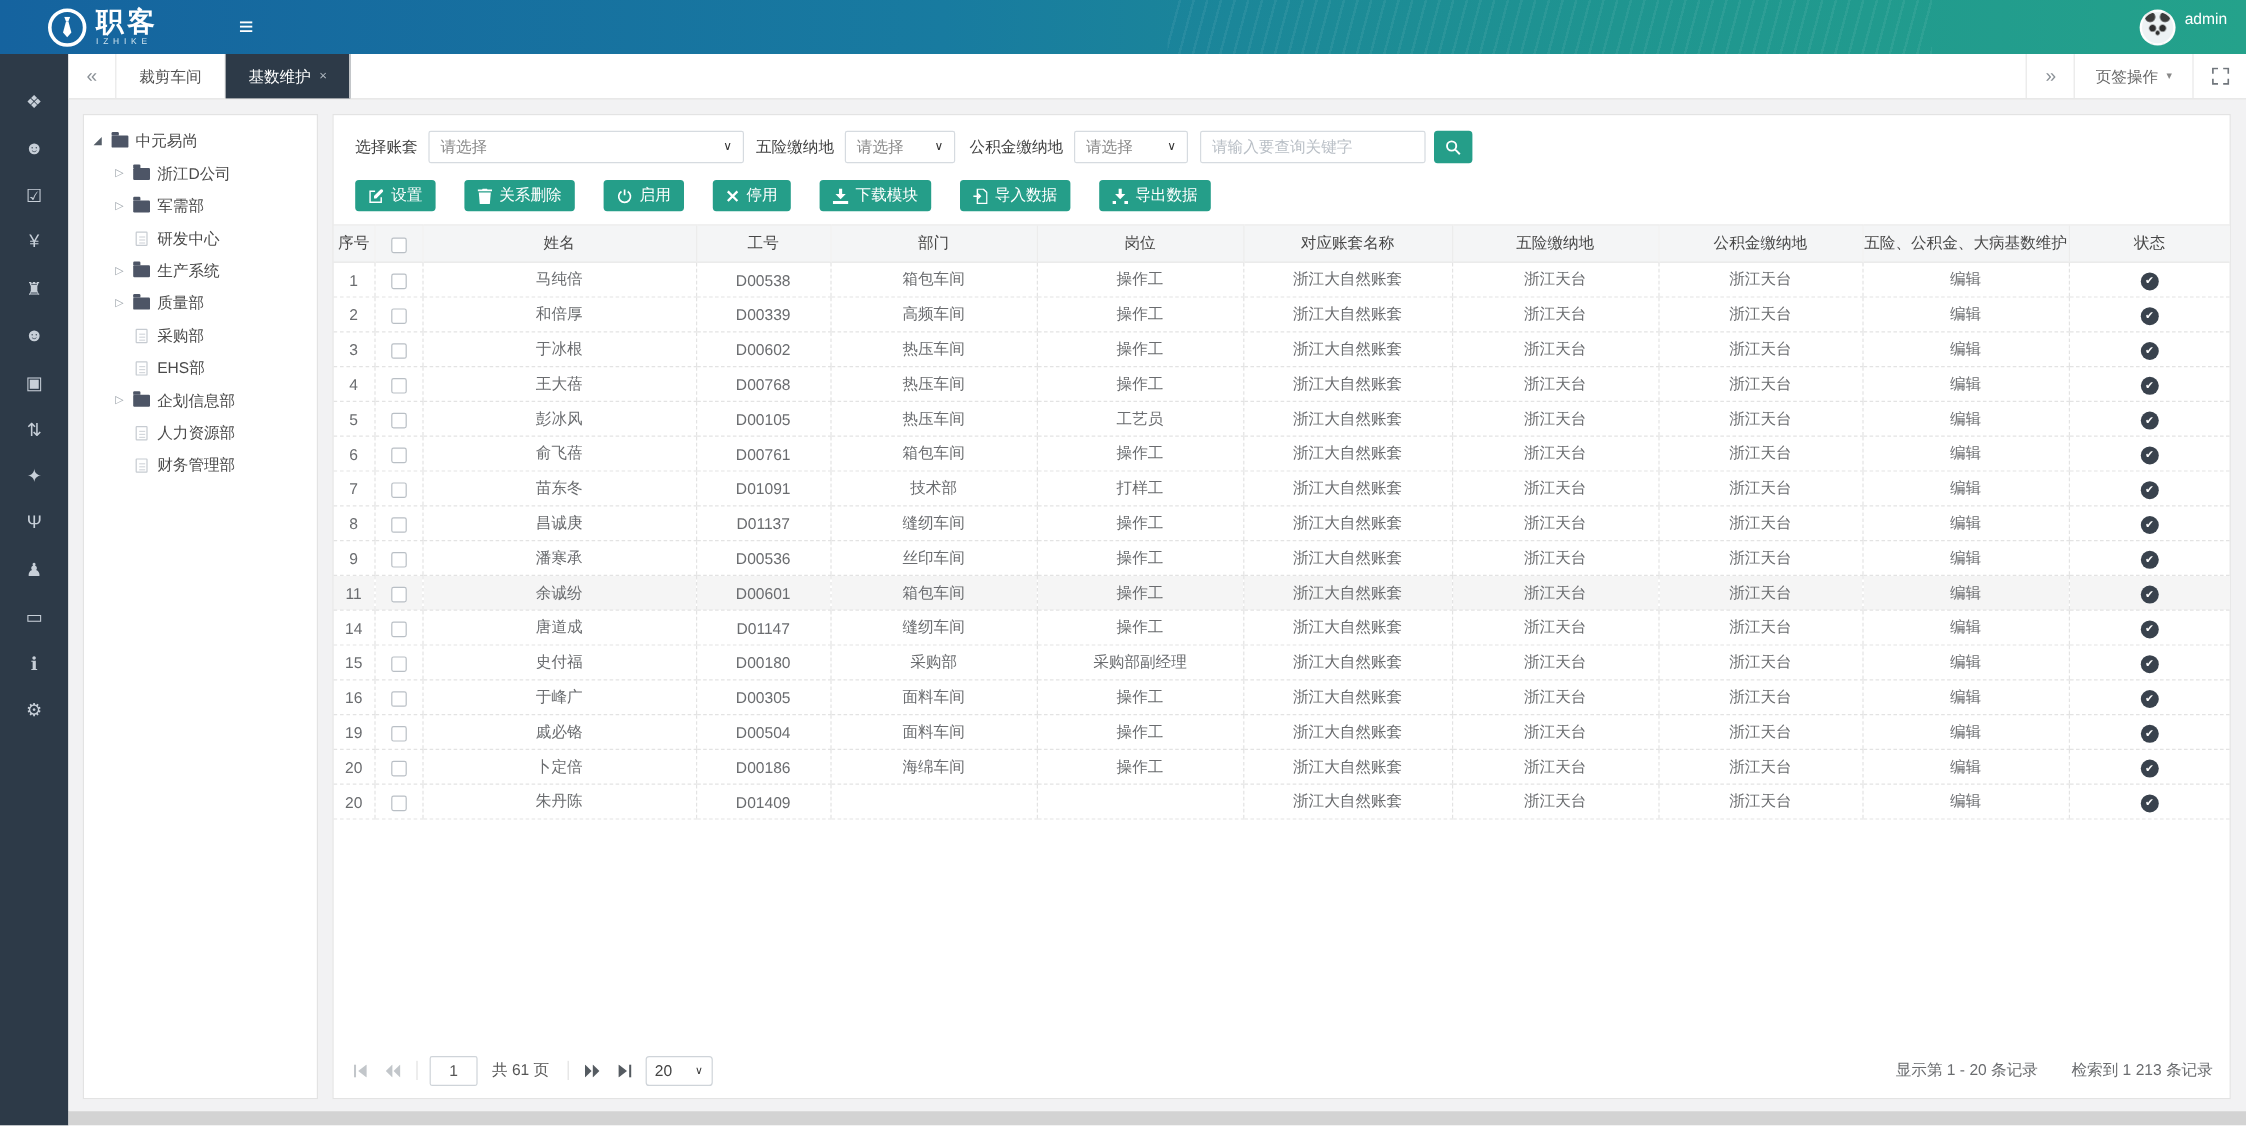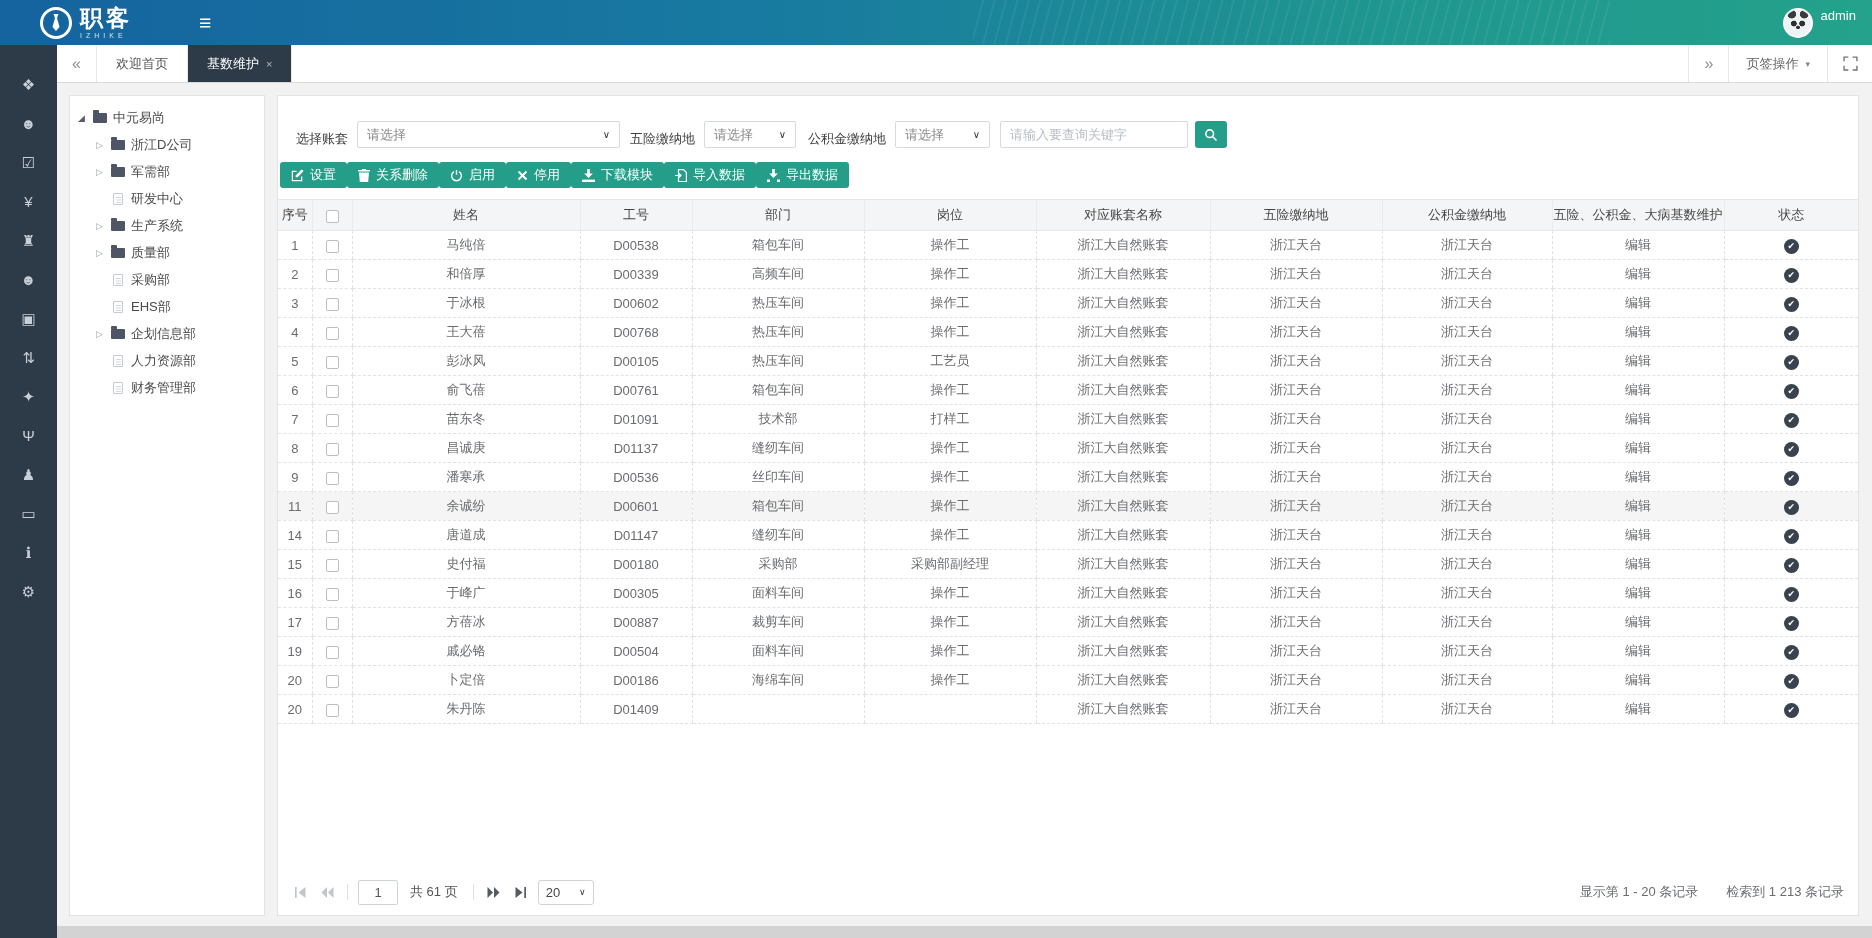--- a/index.html
+++ b/index.html
@@ -51,31 +51,31 @@
 .tree-row{display:flex;align-items:center;height:27px;font-size:13px;color:#4a4a4a;cursor:pointer;white-space:nowrap}
 .tree-row.lvl1{padding-left:18px}
 .tcaret{width:13px;flex:none;font-size:9px;color:#555e68;text-align:left}
 .tcaret.hollow{color:#9aa1a8}
 .folder{width:14px;height:10px;background:#4d5566;border-radius:1px;position:relative;margin:0 6px 0 2px;flex:none}
 .folder::before{content:"";position:absolute;top:-3px;left:0;width:6px;height:3px;background:#4d5566;border-radius:1px 1px 0 0}
 .file{width:10px;height:12px;background:#fff;border:1px solid #c6cbd1;border-radius:1px;position:relative;margin:0 8px 0 4px;flex:none}
 .file::before{content:"";position:absolute;left:1.5px;top:3px;width:5.5px;height:1px;background:#d4d8dc;box-shadow:0 2.5px 0 #d4d8dc,0 5px 0 #d4d8dc}
 
 .main-panel{flex:1;background:#fff;border:1px solid #e3e3e3;display:flex;flex-direction:column;min-width:0;padding:13px 0 6px}
-.filter-row{display:flex;align-items:flex-end;margin:12px 14px 0 18px}
+.filter-row{display:flex;align-items:center;margin:0 14px 0 18px}
 .flabel{font-size:13px;color:#3f3f3f;margin-right:9px;white-space:nowrap}
 .select{height:27px;border:1px solid #d6dbe0;background:#fff;border-radius:2px;display:flex;align-items:center;justify-content:space-between;padding:0 9px;font-size:13px;color:#8a8a8a;cursor:pointer;flex:none}
 .select .chev{color:#333;font-size:10px;margin-left:6px}
 .w1{width:263px;margin-right:10px}
 .w2{width:92px;margin-right:12px}
 .w3{width:95px;margin-right:10px}
 .search-input{width:188px;height:27px;border:1px solid #d6dbe0;border-radius:2px;padding:0 9px;font-size:13px;color:#0f172a;outline:none}
 .search-input::placeholder{color:#b9bfc6}
 .search-btn{width:32px;height:27px;background:#259e89;border:none;border-radius:3px;display:flex;align-items:center;justify-content:center;cursor:pointer;margin-left:7px;flex:none}
-.toolbar-row{display:flex;gap:0;margin:14px 14px 11px 2px}
+.toolbar-row{display:flex;gap:24px;margin:14px 14px 11px 18px}
 .tbtn{height:26px;background:#259e89;color:#fff;border:none;border-radius:3px;font-size:13px;display:inline-flex;align-items:center;gap:6px;padding:0 11px;cursor:pointer;white-space:nowrap}
 
 .grid{width:100%;border-collapse:collapse;table-layout:fixed;font-size:13px;color:#6a6c6f}
 .grid th{height:31px;background:#f4f5f6;font-weight:400;color:#474747;border-top:1px solid #e7e7e7;border-bottom:1px solid #e7e7e7;border-left:1px solid #ececec;overflow:hidden;white-space:nowrap}
 .grid th:first-child{border-left:none}
 .grid td{height:29px;text-align:center;border-left:1px dashed #e3e3e3;border-bottom:1px dashed #e3e3e3;overflow:hidden;white-space:nowrap}
 .grid td:first-child{border-left:none}
 .grid tr.hl td{background:#f5f5f5}
 .cb{display:inline-block;width:13px;height:13px;border:1px solid #b9bfc5;border-radius:2px;background:#fff;vertical-align:middle;cursor:pointer}
 .status-dot{display:inline-flex;width:15px;height:15px;border-radius:50%;background:#39424d;color:#fff;font-size:9px;align-items:center;justify-content:center;line-height:1}
@@ -136,21 +136,21 @@
         <span class="side-icon">ℹ</span>
         <span class="side-icon">⚙</span>
       </nav>
 
     <div class="right-col">
 
       <div class="tabbar">
         <span class="tab-scroll left">«</span>
         <div class="tabs" id="tabsWrap">
             <div class="tab">
-              <span>欢迎首页</span>
+              <span>裁剪车间</span>
             </div>
             <div class="tab active">
               <span>基数维护</span>
               <span class="close">×</span>
             </div>
           </div>
         <div class="spacer"></div>
         <span class="tab-scroll rightb">»</span>
         <div class="tab-ops">
           <span>页签操作</span>
@@ -507,33 +507,20 @@
                   <td>D00305</td>
                   <td>面料车间</td>
                   <td>操作工</td>
                   <td>浙江大自然账套</td>
                   <td>浙江天台</td>
                   <td>浙江天台</td>
                   <td class="edit-cell">编辑</td>
                   <td><span class="status-dot">✔</span></td>
                 </tr>
                 <tr>
-                  <td>17</td>
-                  <td><span class="cb"></span></td>
-                  <td>方蓓冰</td>
-                  <td>D00887</td>
-                  <td>裁剪车间</td>
-                  <td>操作工</td>
-                  <td>浙江大自然账套</td>
-                  <td>浙江天台</td>
-                  <td>浙江天台</td>
-                  <td class="edit-cell">编辑</td>
-                  <td><span class="status-dot">✔</span></td>
-                </tr>
-                <tr>
                   <td>19</td>
                   <td><span class="cb"></span></td>
                   <td>戚必铬</td>
                   <td>D00504</td>
                   <td>面料车间</td>
                   <td>操作工</td>
                   <td>浙江大自然账套</td>
                   <td>浙江天台</td>
                   <td>浙江天台</td>
                   <td class="edit-cell">编辑</td>

